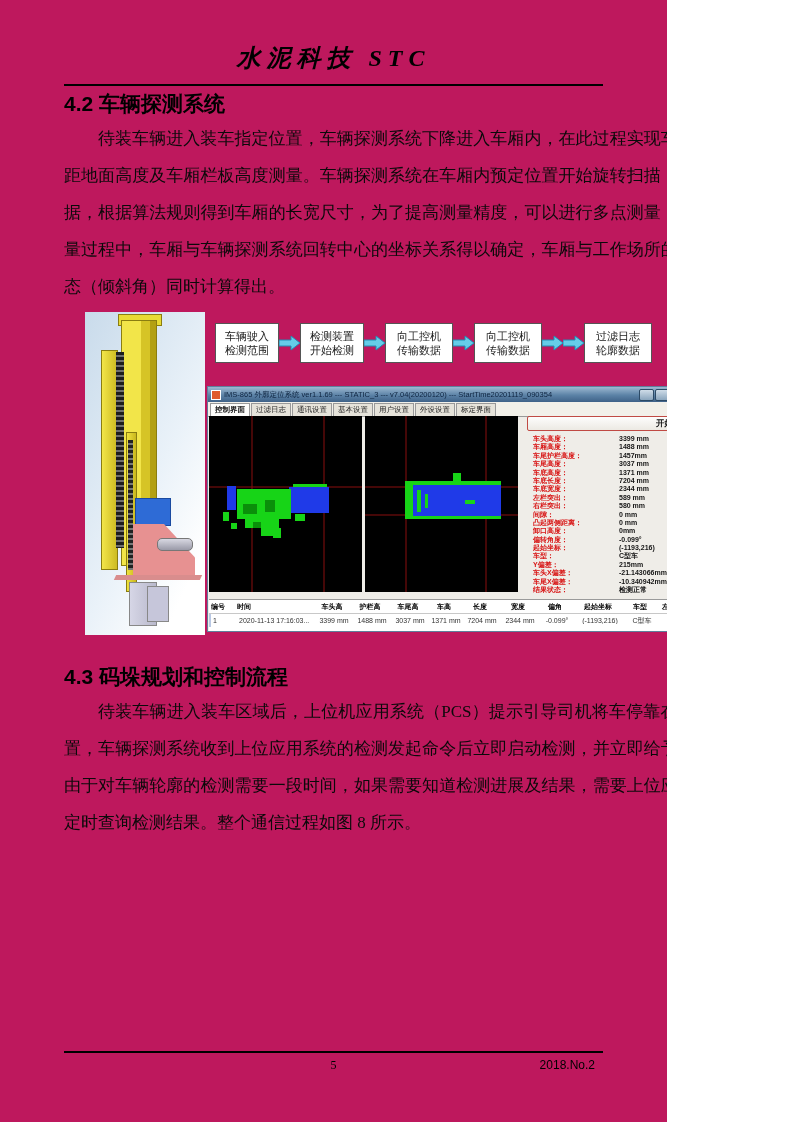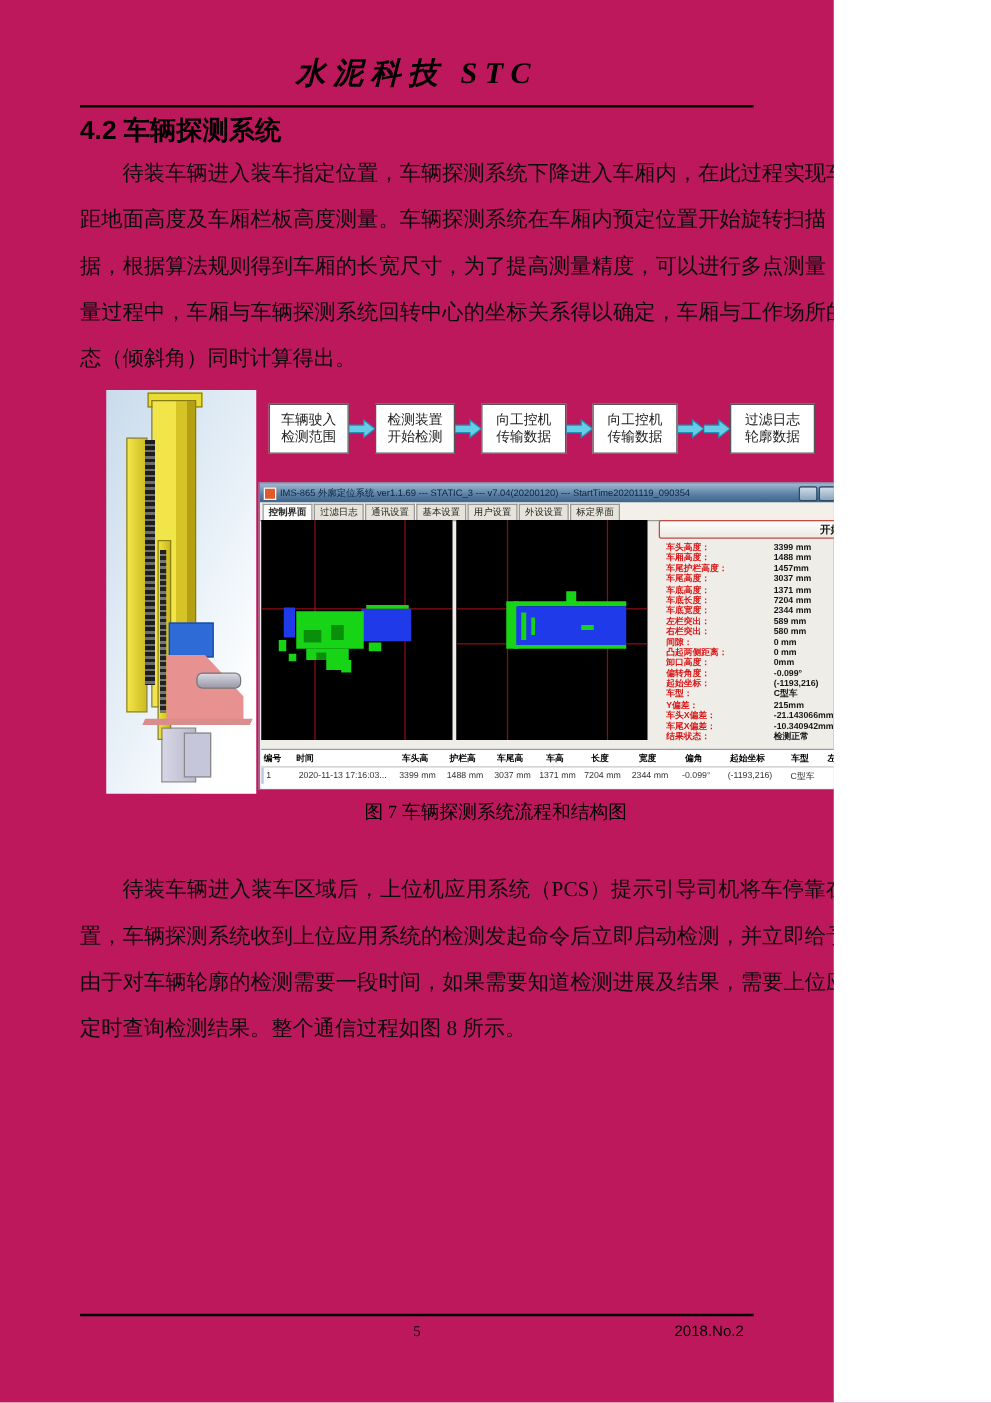--- a/index.html
+++ b/index.html
@@ -351,21 +351,21 @@
         <div class="t-cell c6">7204 mm</div>
         <div class="t-cell c7">2344 mm</div>
         <div class="t-cell c8">-0.099°</div>
         <div class="t-cell c9">(-1193,216)</div>
         <div class="t-cell c10">C型车</div>
         <div class="t-cell c11">589</div>
       </div>
     </div>
   </div>
 
-  <div class="fig-caption">图 7  车辆探测系统流程和结构图</div>
-
+
+  <div class="sec-heading heading-43">4.3 码垛规划和控制流程</div>
   <div class="para para-43">待装车辆进入装车区域后，上位机应用系统（PCS）提示引导司机将车停靠在指定位置，车辆探测系统收到上位应用系统的检测发起命令后立即启动检测，并立即给予回复。由于对车辆轮廓的检测需要一段时间，如果需要知道检测进展及结果，需要上位应用系统定时查询检测结果。整个通信过程如图 8 所示。</div>
 
   <div class="footer-rule"></div>
   <div class="footer-page">5</div>
   <div class="footer-issue">2018.No.2</div>
 
 </div>
 
 </body></html>

